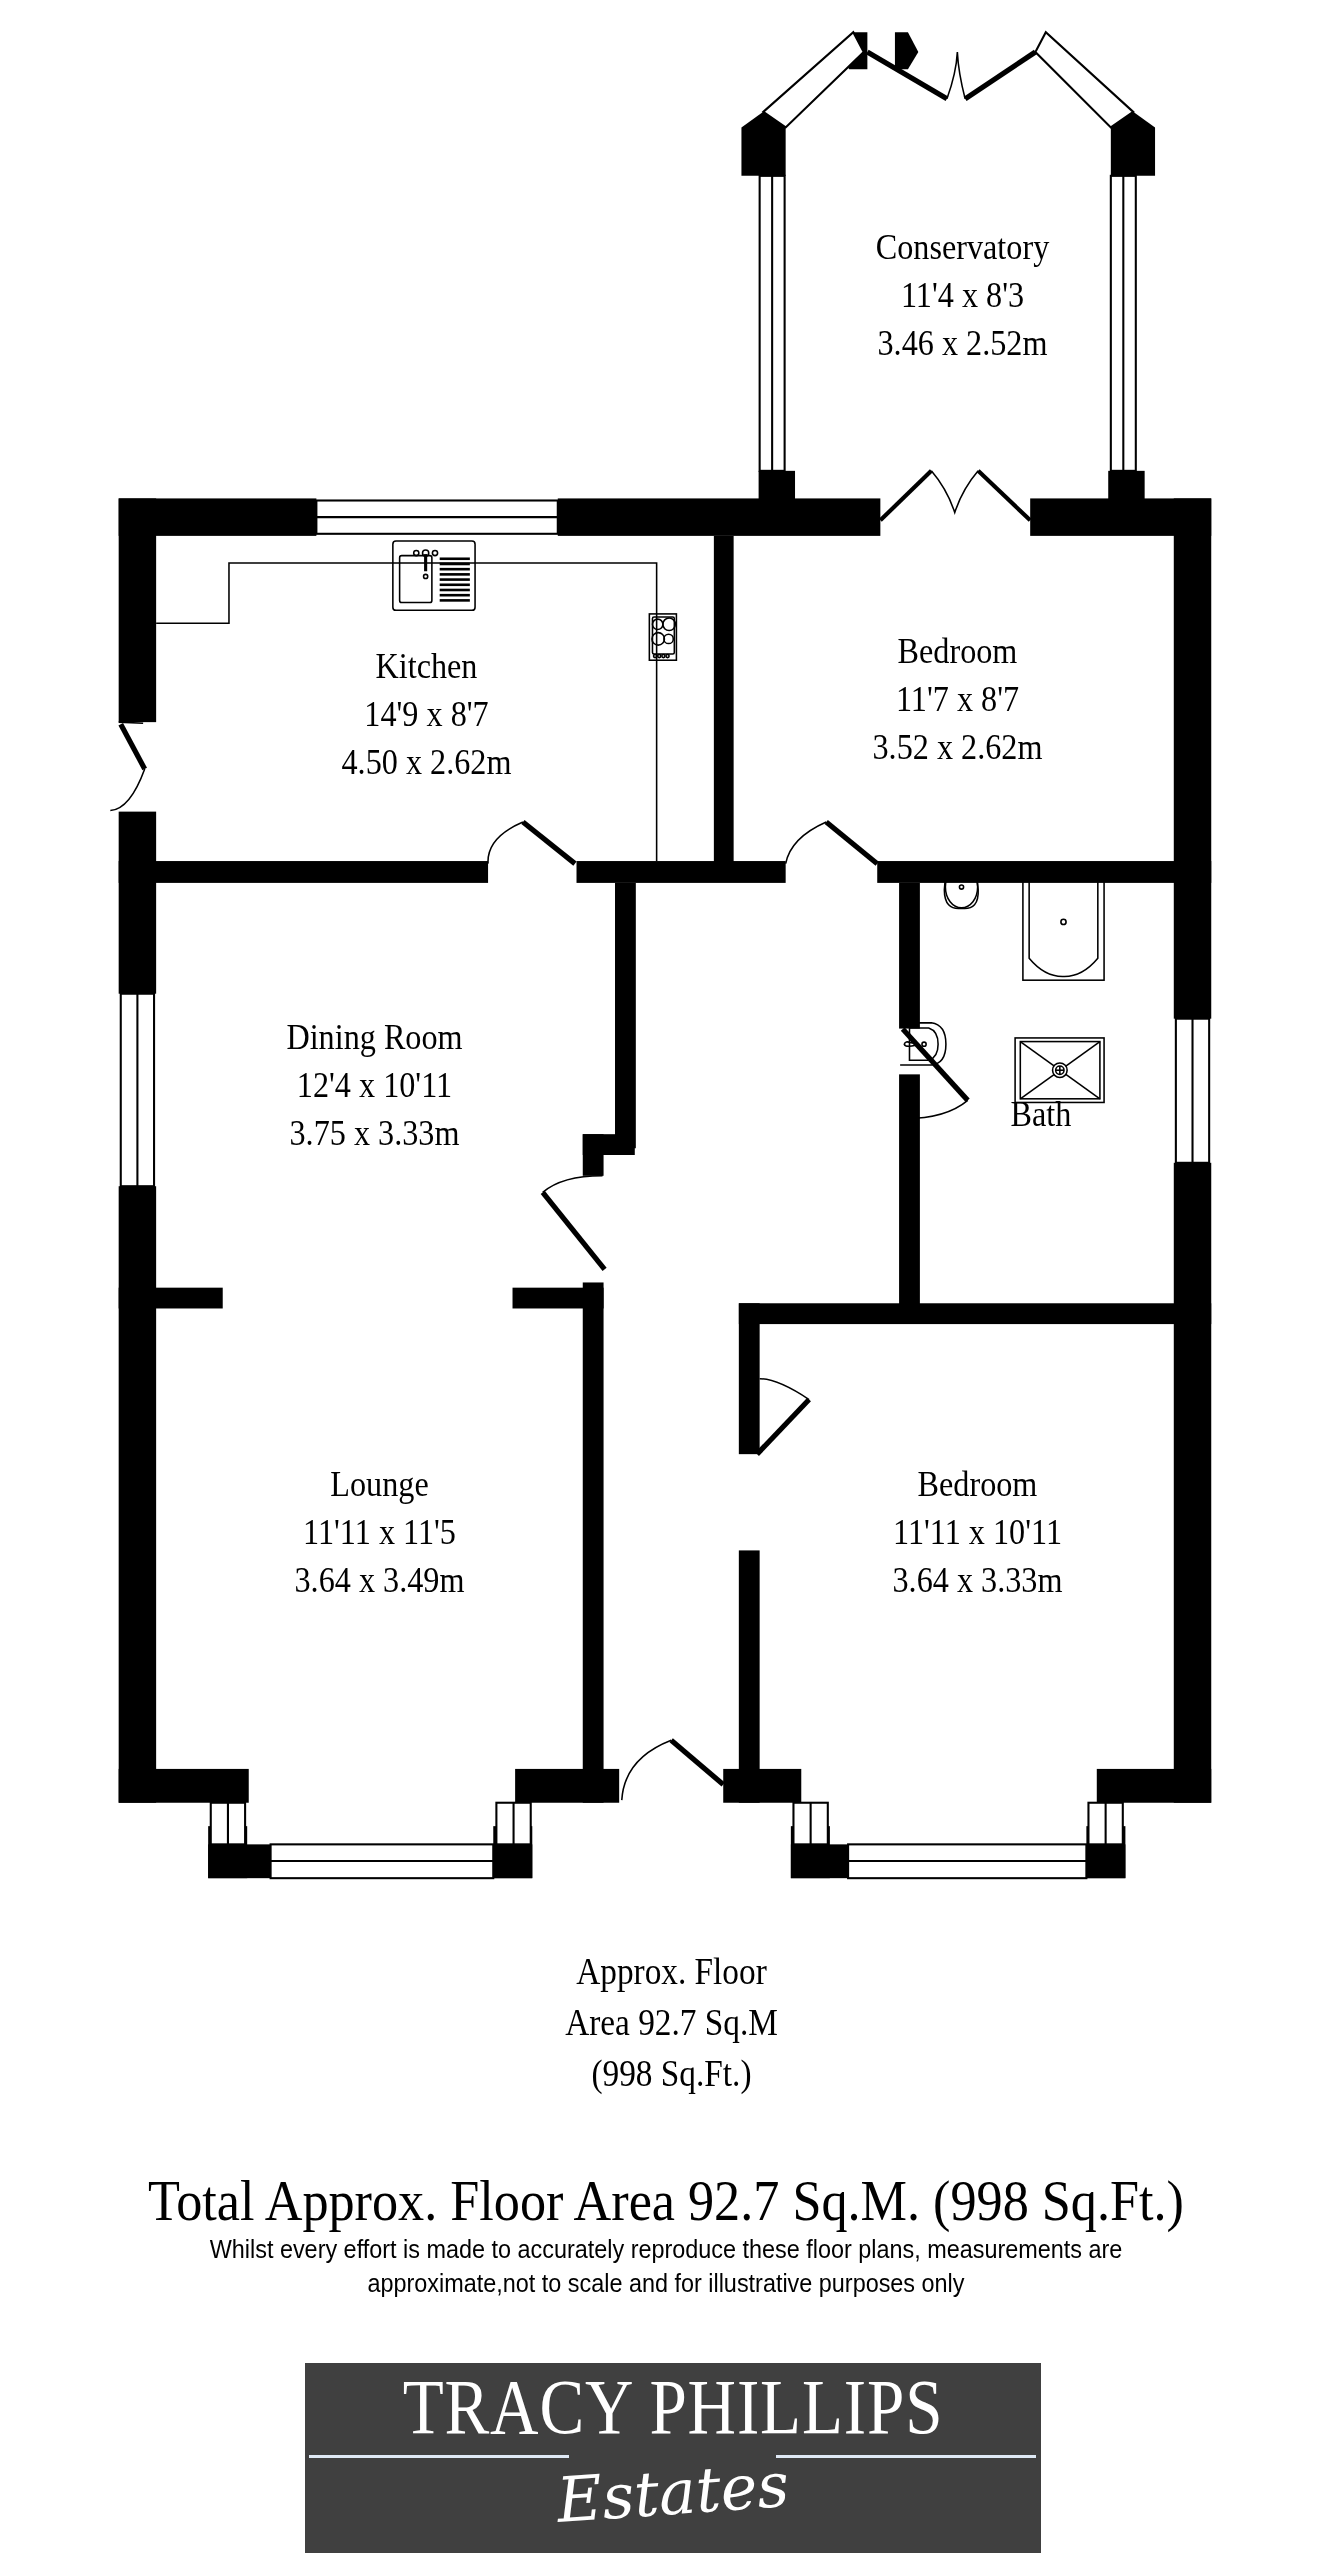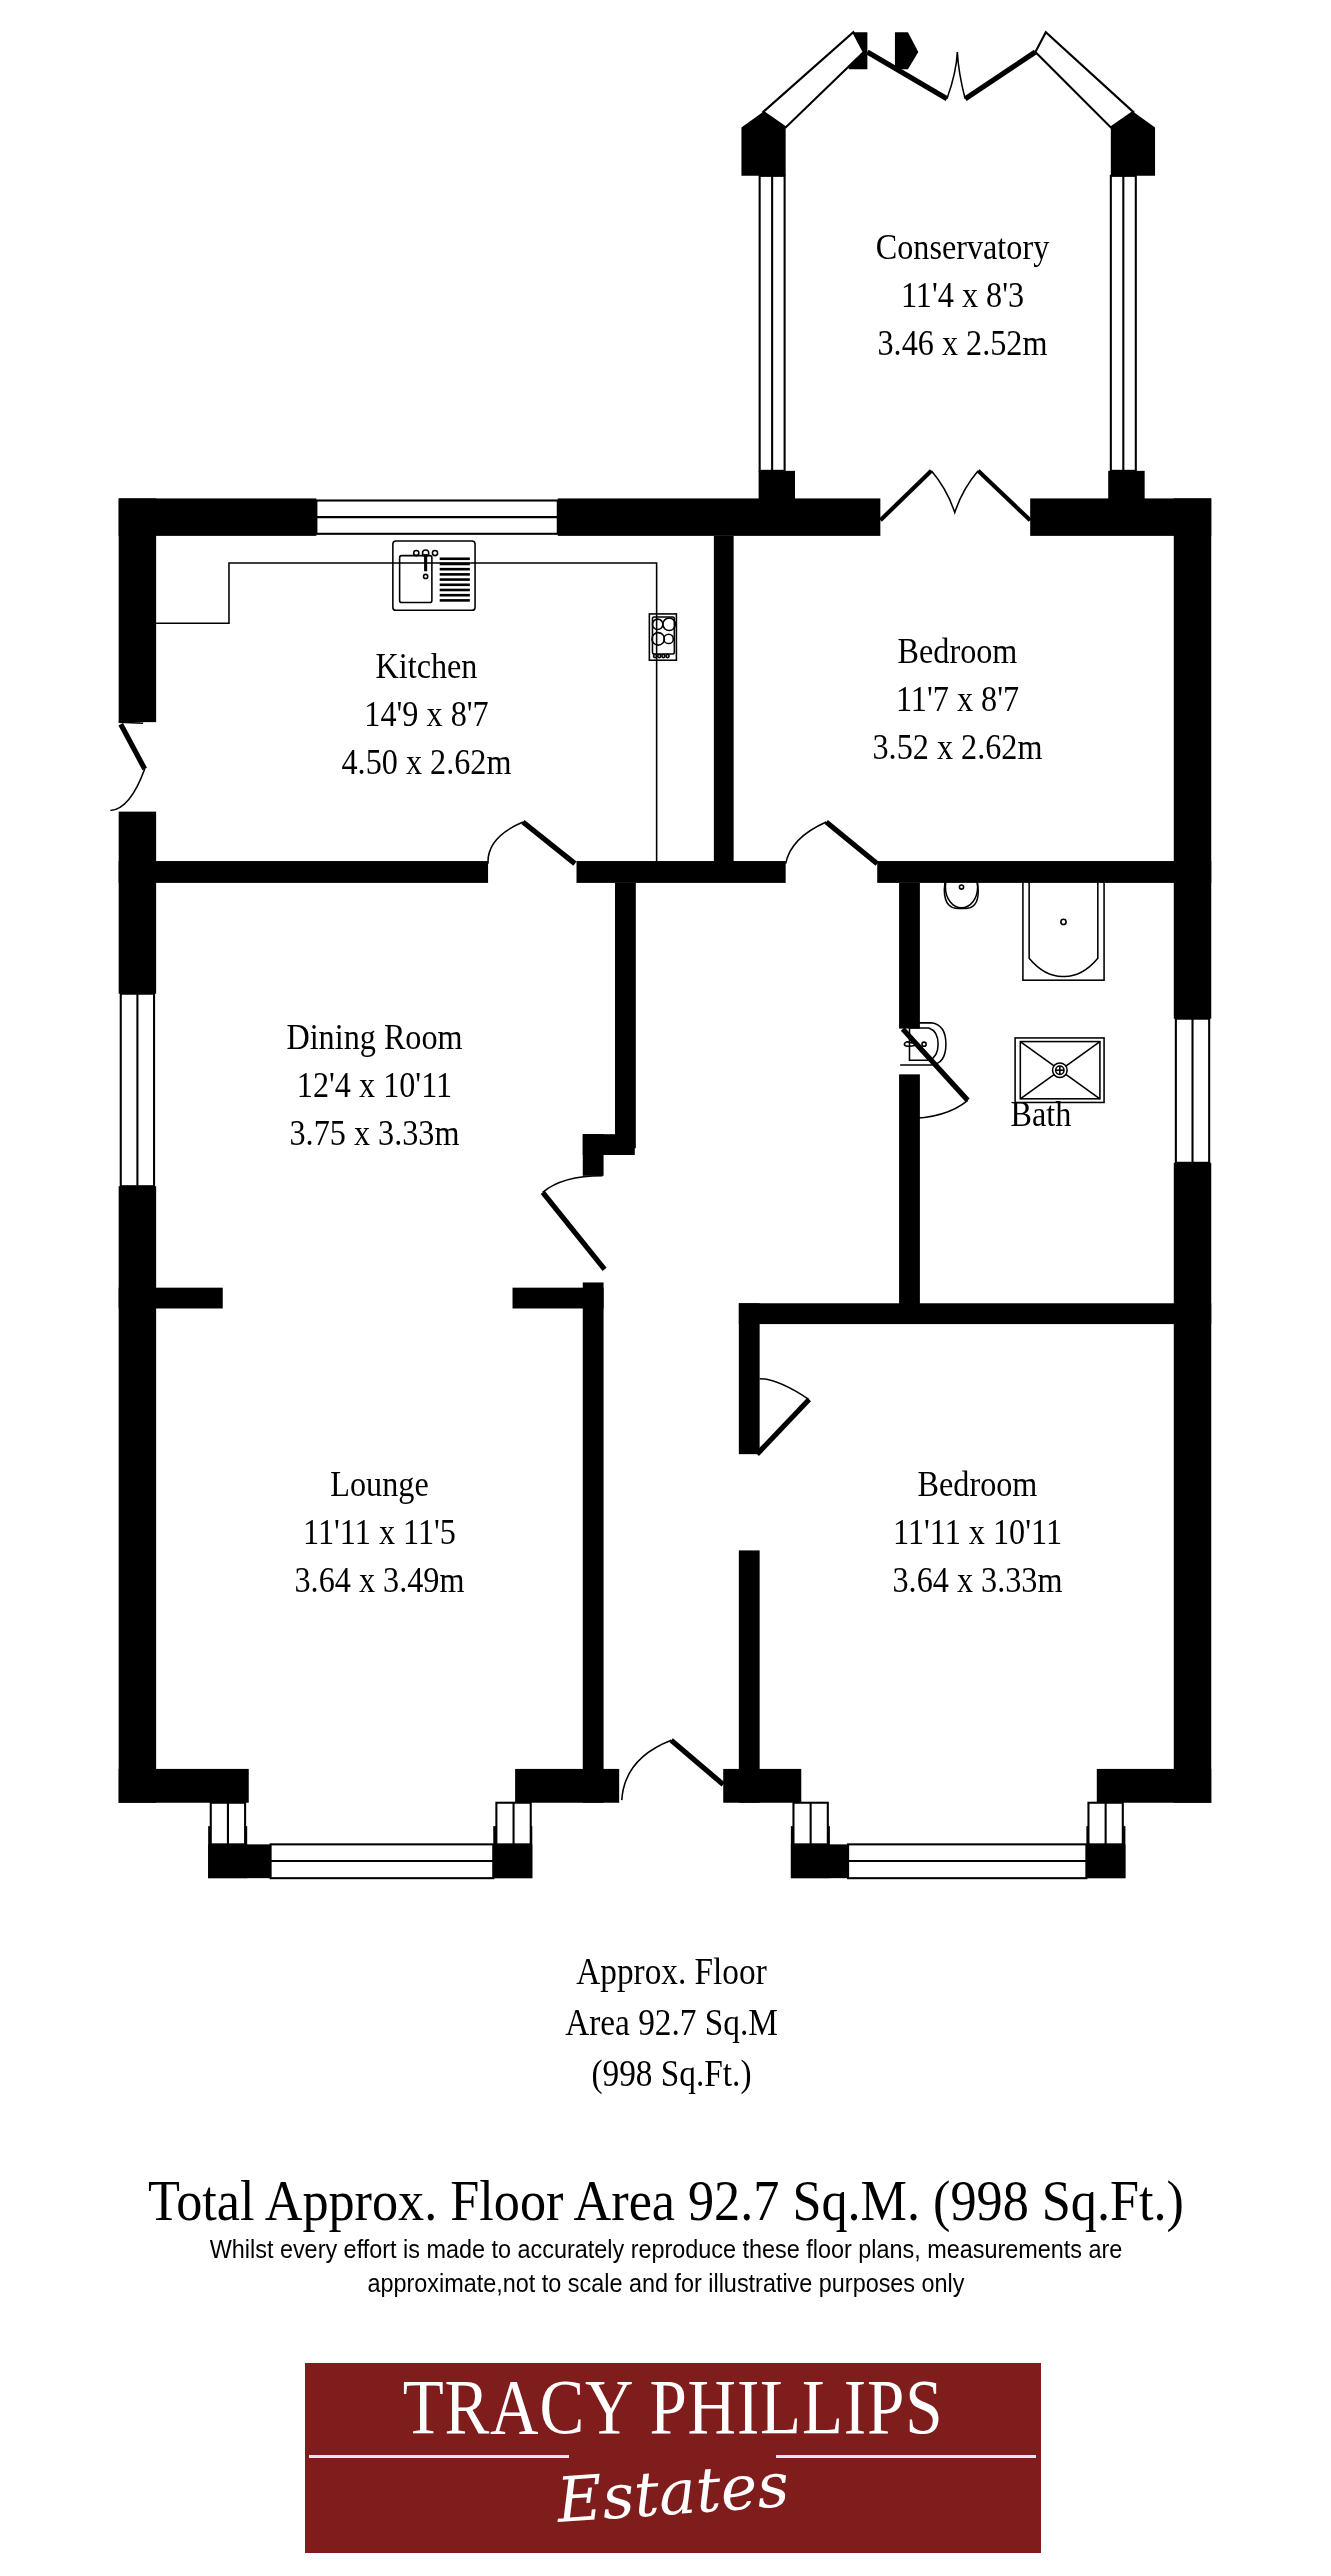--- a/index.html
+++ b/index.html
@@ -6,21 +6,21 @@
   body { width: 1332px; height: 2576px; position: relative; overflow: hidden; font-family: "Liberation Serif", serif; color: #000; }
   #plan { position: absolute; left: 0; top: 0; width: 1332px; height: 1925px; }
   .room-label { position: absolute; text-align: center; font-family: "Liberation Serif", serif; font-size: 35px; line-height: 48px; color: #000; transform: scaleX(0.92); transform-origin: center top; white-space: nowrap; }
   .room-label span { display: block; }
   .bath-label { line-height: 48px; }
   #floor-area { position: absolute; left: 458px; top: 1946px; width: 427px; text-align: center; font-family: "Liberation Serif", serif; font-size: 37px; line-height: 51px; transform: scaleX(0.9); }
   #floor-area span { display: block; }
   #total-area { position: absolute; left: 0; top: 2167px; width: 1332px; text-align: center; font-family: "Liberation Serif", serif; font-size: 58px; line-height: 68px; transform: scaleX(0.9); white-space: nowrap; }
   #disclaimer { position: absolute; left: 0; top: 2232px; width: 1332px; text-align: center; font-family: "Liberation Sans", sans-serif; font-size: 26px; line-height: 34px; transform: scaleX(0.9); }
   #disclaimer span { display: block; }
-  #logo { position: absolute; left: 305px; top: 2363px; width: 736px; height: 190px; background: #7f1d1d; color: #fff; overflow: hidden; }
+  #logo { position: absolute; left: 305px; top: 2363px; width: 736px; height: 190px; background: #404040; color: #fff; overflow: hidden; }
   #logo-title { position: absolute; left: 0; top: 5.2px; width: 100%; text-align: center; font-family: "Liberation Serif", serif; font-size: 78px; line-height: 78px; letter-spacing: 1px; transform: scaleX(0.86); white-space: nowrap; }
   .logo-rule { position: absolute; top: 92px; height: 2.6px; background: #dfe9f5; width: 260px; }
   #logo-rule-left { left: 4.2px; }
   #logo-rule-right { left: 471px; }
   #logo-sub { position: absolute; left: 0; top: 78px; width: 100%; text-align: center; font-family: "DejaVu Serif", serif; font-style: italic; font-size: 62px; line-height: 104px; transform: rotate(-4deg); }
 </style>
 </head>
 <body>
 
 <svg id="plan" viewBox="0 0 2560 3700" xmlns="http://www.w3.org/2000/svg">

